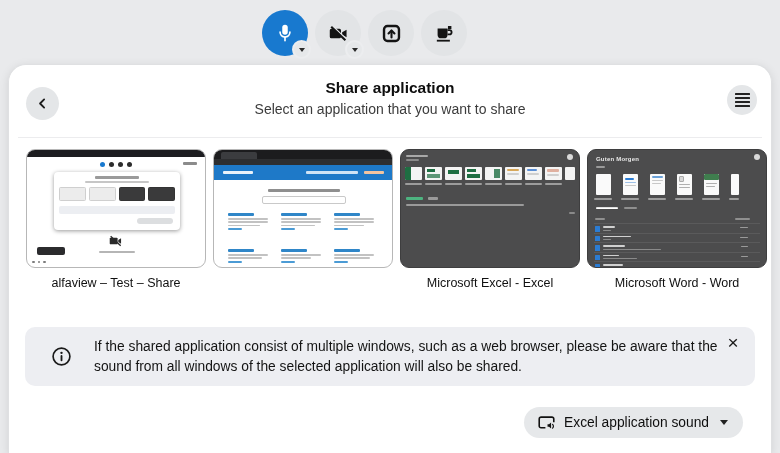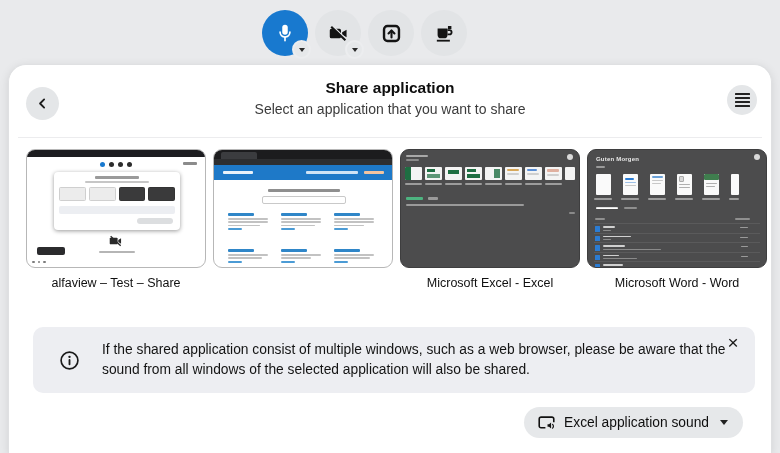--- a/index.html
+++ b/index.html
@@ -85,21 +85,21 @@
   .t4-greet { position:absolute; top:6px; left:8px; font-size:6px; font-weight:700; color:#e9e9e9; letter-spacing:0.2px; }
   .t4-row { position:absolute; top:24px; left:8px; display:flex; gap:12px; }
   .t4-card { width:15px; height:21px; background:#fafafa; border-radius:1px; position:relative; overflow:hidden; }
   .t4-cap { position:absolute; top:48px; left:6px; display:flex; gap:9px; }
   .t4-capbar { width:18px; height:1.6px; background:#9c9c9c; border-radius:1px; }
   .t4-list { position:absolute; top:66px; left:6px; right:6px; }
   .t4-lrow { position:relative; height:9.5px; border-bottom:1px solid #5a5a5b; }
   .t4-doc { position:absolute; left:1px; top:2px; width:4.5px; height:5.5px; background:#2b7cd3; border-radius:0.5px; }
 
   
-  .info-box { position:absolute; top:262px; left:24px; right:16px; height:66px; background:#edeef2;
+  .info-box { position:absolute; top:262px; left:16px; right:16px; height:59px; background:#edeef2;
               border-radius:10px; display:flex; align-items:center; }
   .info-icon { margin-left:26px; flex:0 0 auto; display:flex; }
   .info-text { margin-left:22px; width:625px; font-size:13.8px; line-height:1.45; color:#141414; }
   .info-close { position:absolute; top:5px; right:11px; width:22px; height:22px; border:none; background:transparent;
                 font-size:19px; line-height:20px; color:#1a1a1a; cursor:pointer; font-family:"Liberation Sans",sans-serif; }
 
   
   .footer-btn { position:absolute; top:342px; right:28px; height:31px; padding:0 15px 0 13px; border:none;
                 border-radius:16px; background:#e6e8ea; display:flex; align-items:center; gap:8px; cursor:pointer;
                 font-family:"Liberation Sans",sans-serif; }

